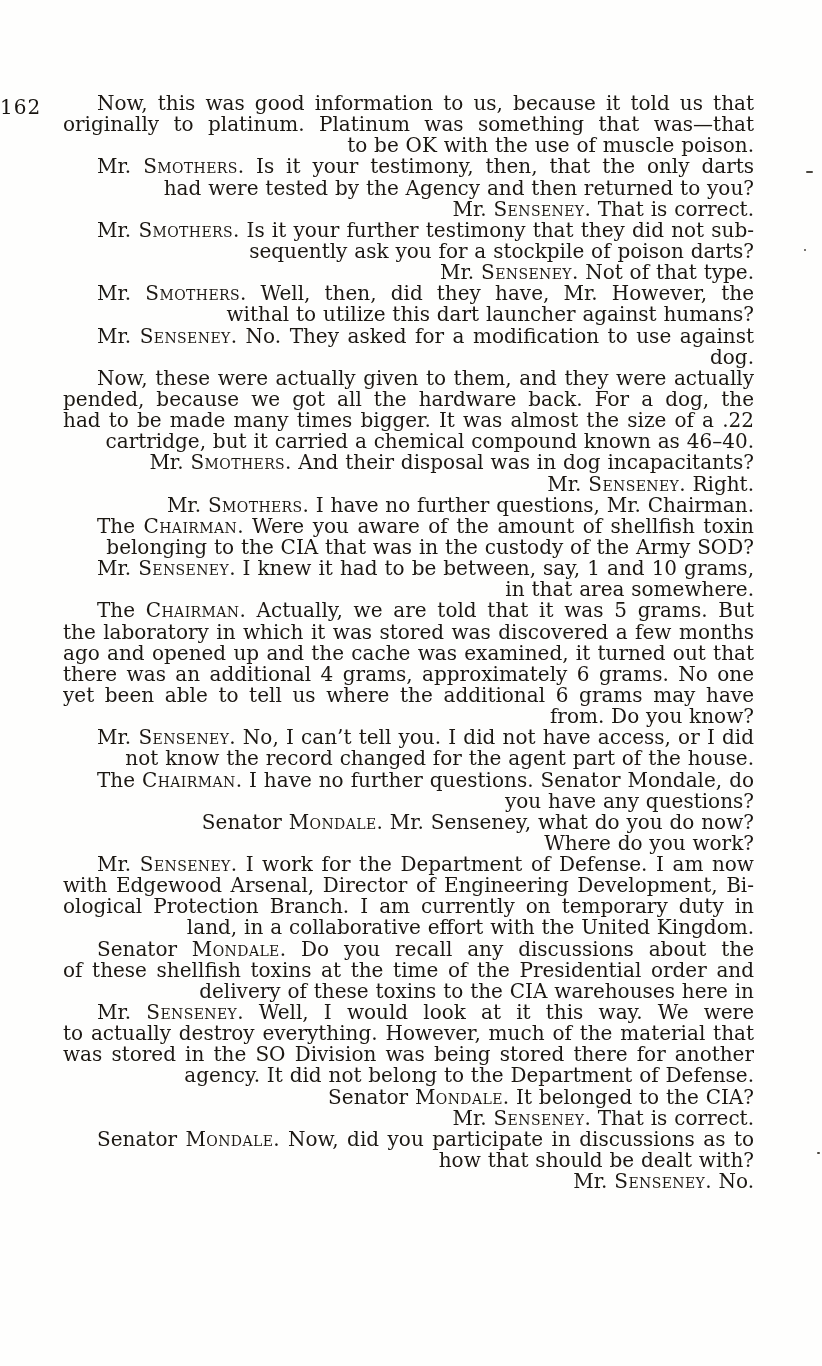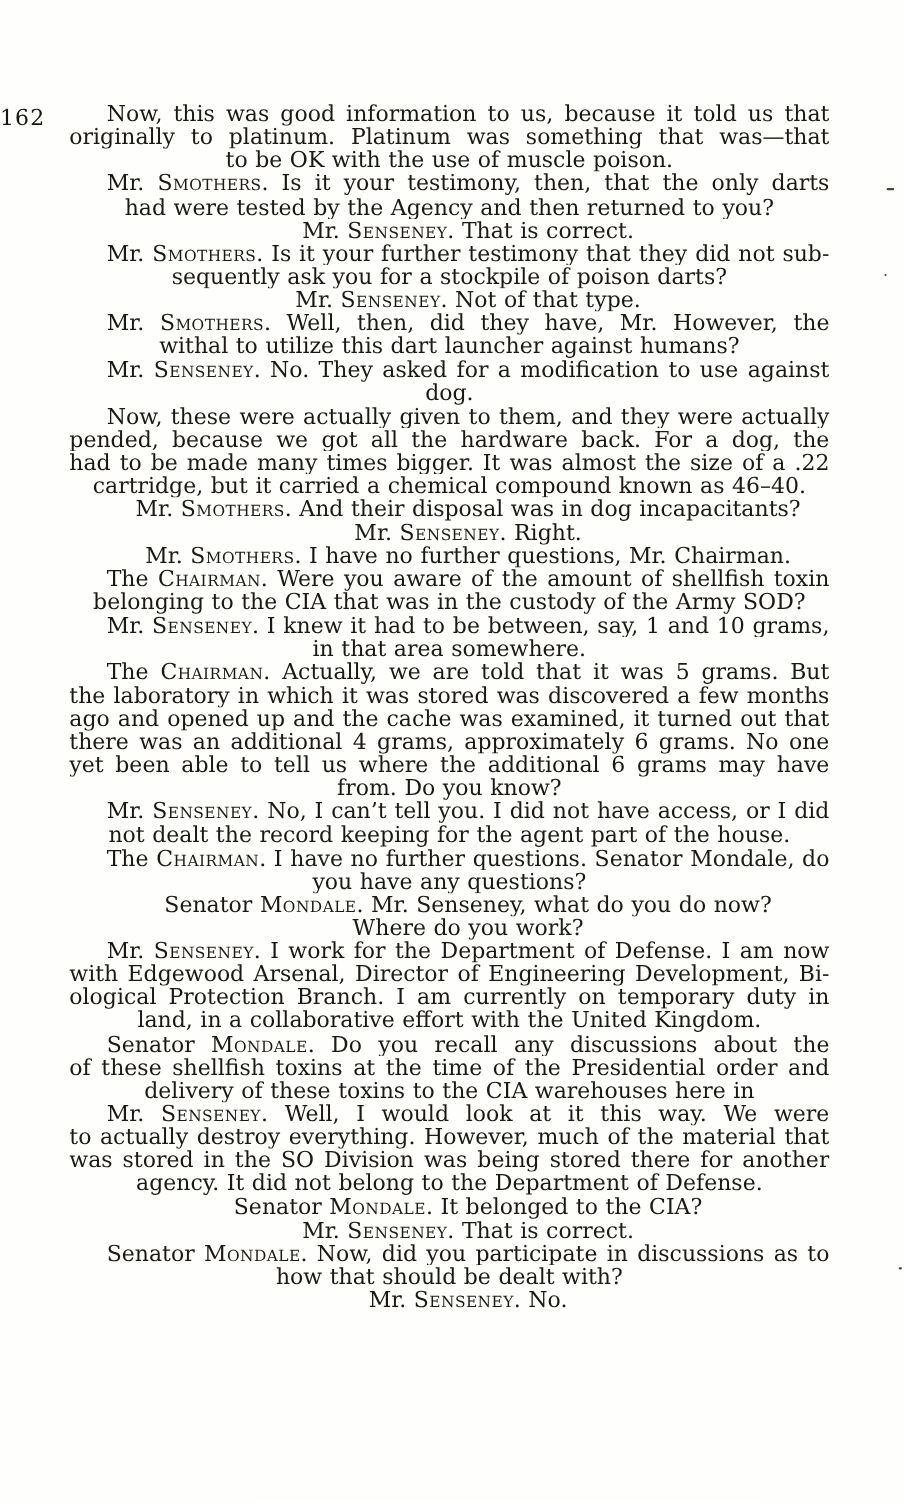--- a/index.html
+++ b/index.html
@@ -31,21 +31,21 @@
     position: absolute;
     top: 93px;
     left: 63px;
     width: 691px;
     font-size: 20px;
   }
   .line {
     line-height: 21.15px;
     height: 21.15px;
     overflow: hidden;
-    text-align: center;
+    text-align: right;
     word-spacing: 0.5px;
   }
   .line.just {
     text-align: justify;
     text-align-last: justify;
   }
   .line.indent {
     text-indent: 34px;
   }
   .sc {
@@ -91,21 +91,21 @@
       <div class="line"><span>belonging to the CIA that was in the custody of the Army SOD?</span></div>
       <div class="line indent just"><span>Mr. </span><span class="sc">Senseney</span><span>. I knew it had to be between, say, 1 and 10 grams,</span></div>
       <div class="line"><span>in that area somewhere.</span></div>
       <div class="line indent just"><span>The </span><span class="sc">Chairman</span><span>. Actually, we are told that it was 5 grams. But when</span></div>
       <div class="line just"><span>the laboratory in which it was stored was discovered a few months</span></div>
       <div class="line just"><span>ago and opened up and the cache was examined, it turned out that</span></div>
       <div class="line just"><span>there was an additional 4 grams, approximately 6 grams. No one has</span></div>
       <div class="line just"><span>yet been able to tell us where the additional 6 grams may have come</span></div>
       <div class="line"><span>from. Do you know?</span></div>
       <div class="line indent just"><span>Mr. </span><span class="sc">Senseney</span><span>. No, I can’t tell you. I did not have access, or I did</span></div>
-      <div class="line"><span>not dealt the record keeping for the agent part of the house.</span></div>
+      <div class="line"><span>not know the record changed for the agent part of the house.</span></div>
       <div class="line indent just"><span>The </span><span class="sc">Chairman</span><span>. I have no further questions. Senator Mondale, do</span></div>
       <div class="line"><span>you have any questions?</span></div>
       <div class="line indent"><span>Senator </span><span class="sc">Mondale</span><span>. Mr. Senseney, what do you do now?</span></div>
       <div class="line indent"><span>Where do you work?</span></div>
       <div class="line indent just"><span>Mr. </span><span class="sc">Senseney</span><span>. I work for the Department of Defense. I am now</span></div>
       <div class="line just"><span>with Edgewood Arsenal, Director of Engineering Development, Bi-</span></div>
       <div class="line just"><span>ological Protection Branch. I am currently on temporary duty in Eng-</span></div>
       <div class="line"><span>land, in a collaborative effort with the United Kingdom.</span></div>
       <div class="line indent just"><span>Senator </span><span class="sc">Mondale</span><span>. Do you recall any discussions about the disposal</span></div>
       <div class="line just"><span>of these shellfish toxins at the time of the Presidential order and the</span></div>

